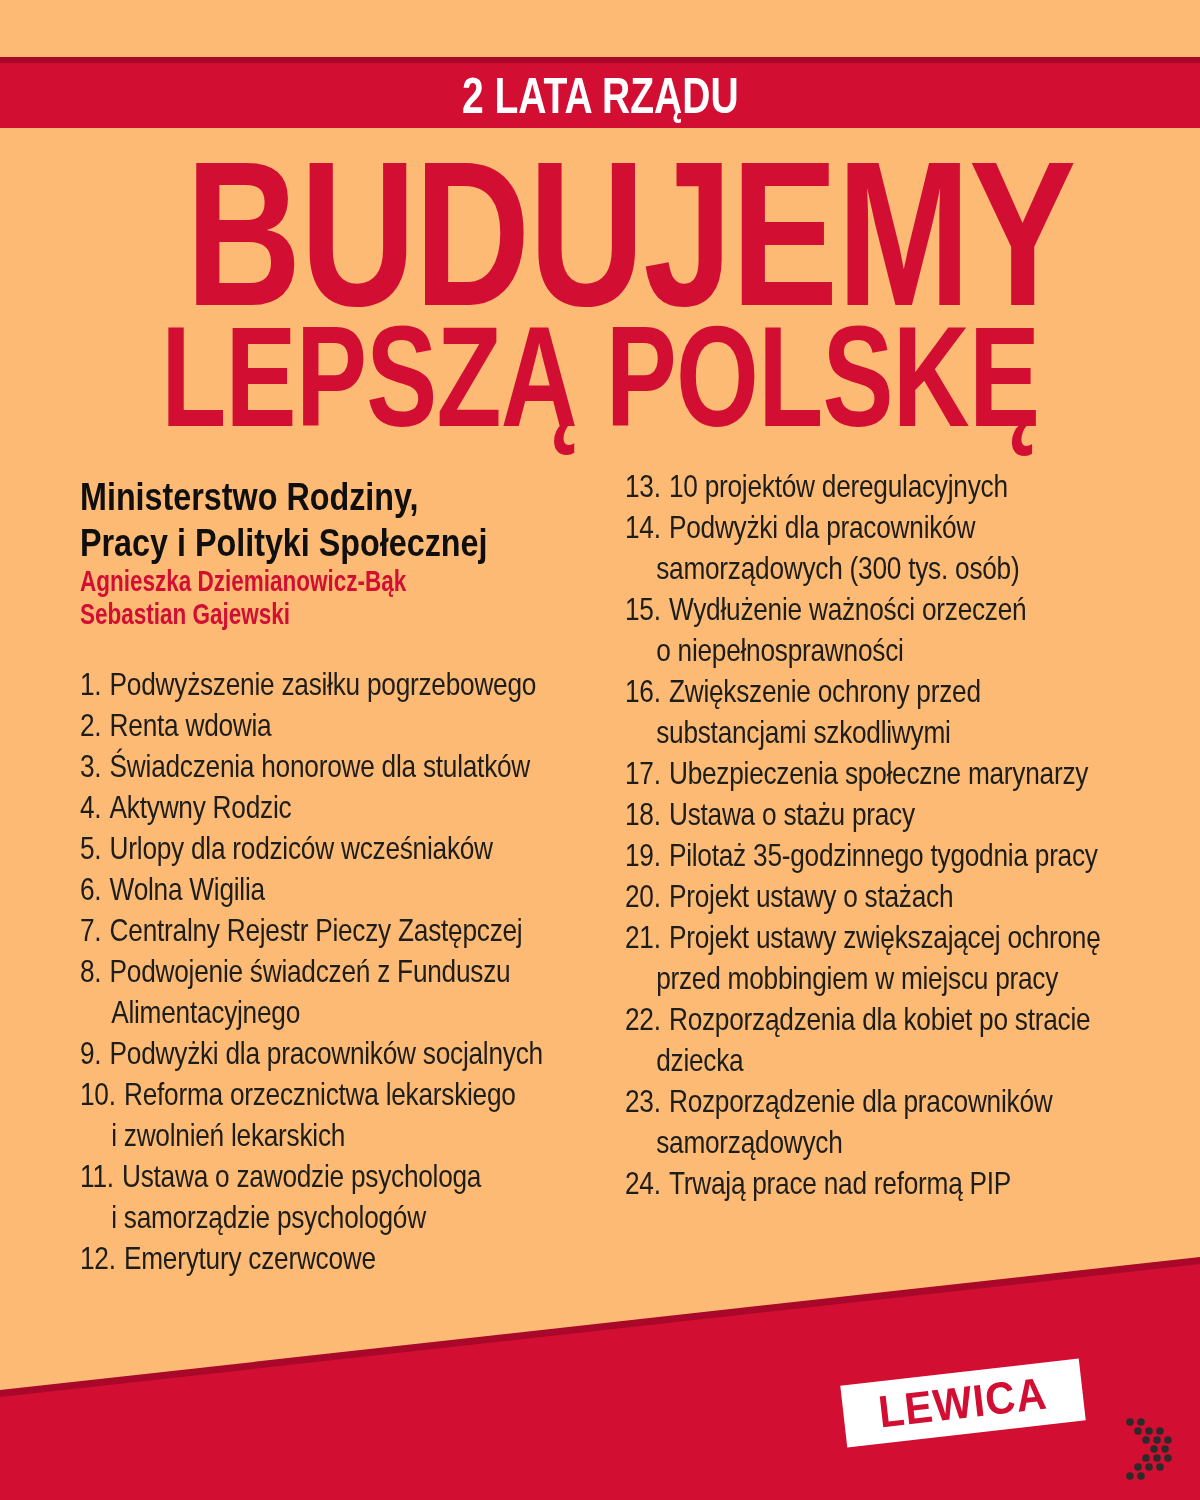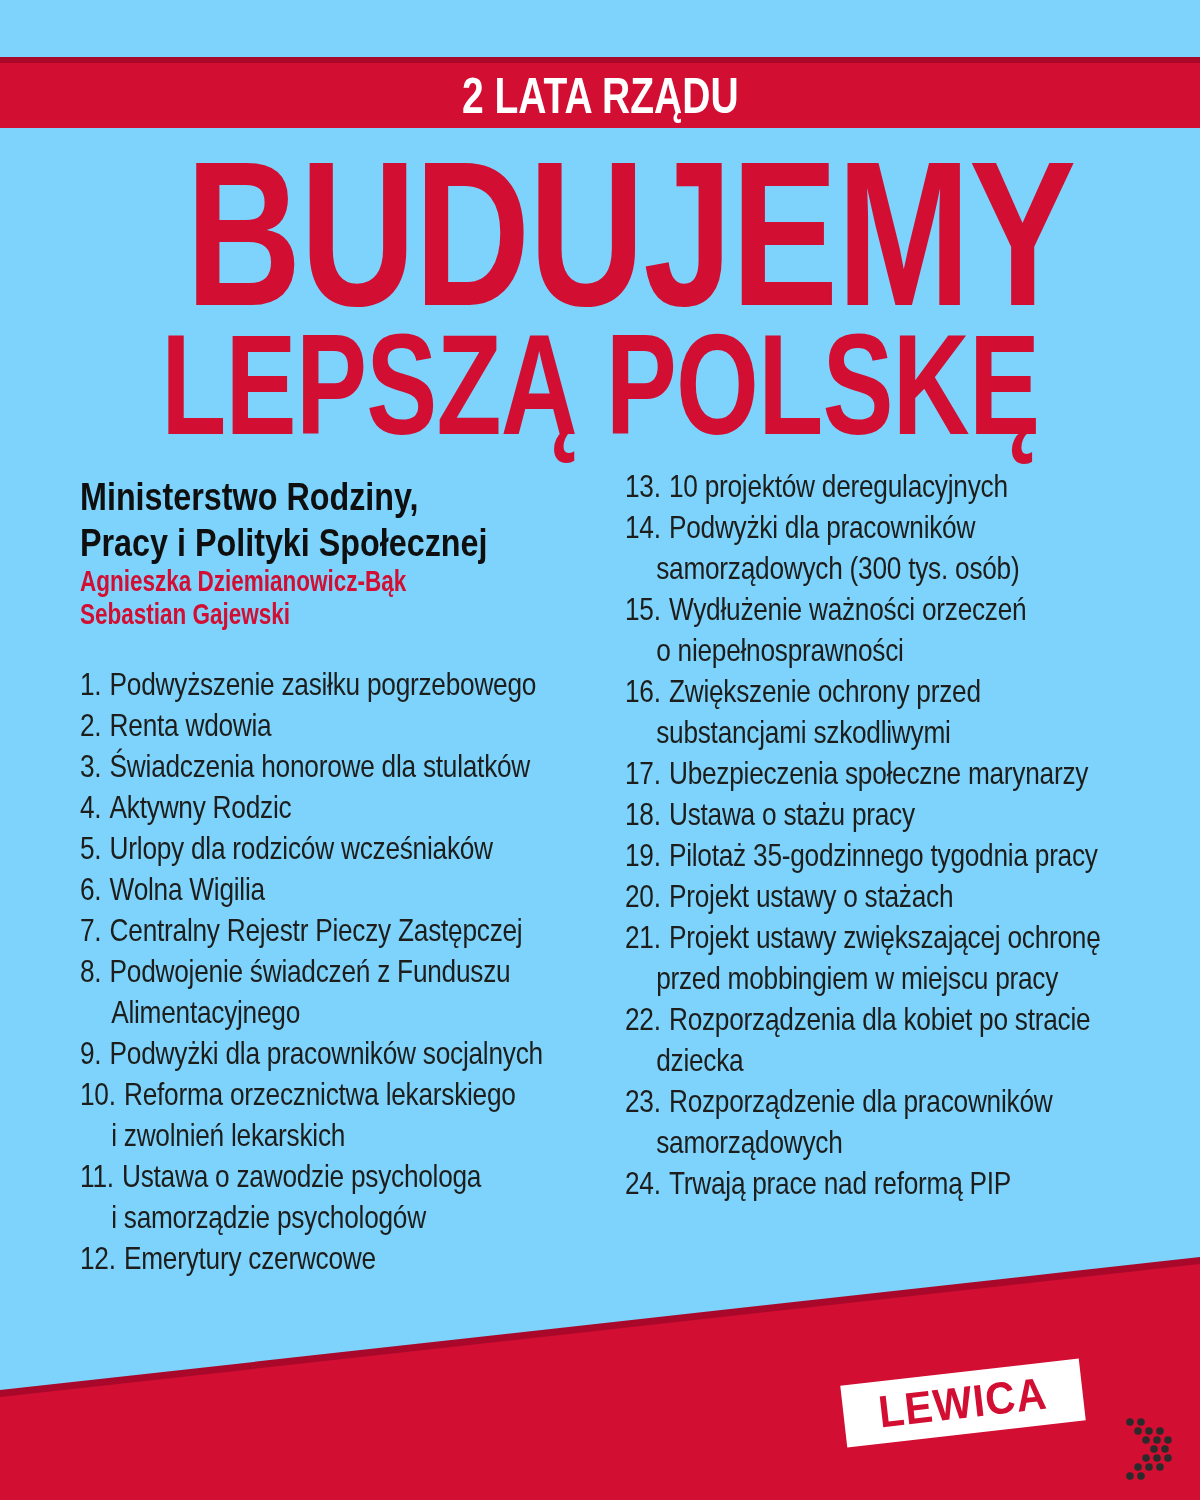--- a/index.html
+++ b/index.html
@@ -1,36 +1,36 @@
 <!DOCTYPE html>
 <html style="--red: #D20E33; --dark-red: #A9082A; --ink: #1D1D1B; --white: #FFFFFF; --dot: #2B2B2B;"><head>
 <meta charset="utf-8">
 <style>
   html,body{margin:0;padding:0;background:#e8e8e8;}
   .poster{
     position:relative;width:1200px;height:1500px;margin:0 auto;
-    background:#7dd3fc;overflow:hidden;
+    background:#fdba74;overflow:hidden;
     font-family:"Liberation Sans",sans-serif;
   }
   
   .top-band{
     position:absolute;left:0;top:57px;width:1200px;height:71px;
     background:var(--red);border-top:6px solid var(--dark-red);box-sizing:border-box;
     display:flex;align-items:center;justify-content:center;
   }
   .top-band .label{
     color:#ffffff;font-weight:700;font-size:50px;line-height:1;
     transform:scaleX(.78);transform-origin:center center;white-space:nowrap;
   }
   
   .title-line{position:absolute;left:0;width:1200px;text-align:center;color:var(--red);font-weight:700;}
   .title-line .squeeze{display:inline-block;white-space:nowrap;transform-origin:center top;}
   .title1{top:131px;font-size:206px;line-height:206px;text-align:right;}
   .title1 .squeeze{transform:scaleX(.78);letter-spacing:-2px;}
-  .title2{top:314px;font-size:142px;line-height:142px;}
+  .title2{top:306px;font-size:142px;line-height:142px;}
   .title2 .squeeze{transform:scaleX(.75);letter-spacing:-1px;}
   
   .ministry{
     position:absolute;left:80px;top:474px;font-size:38px;line-height:46px;
     font-weight:700;color:#0f0f0f;transform:scaleX(.85);transform-origin:0 0;white-space:nowrap;
   }
   .ministers{
     position:absolute;left:80px;top:564px;font-size:30px;line-height:33px;
     font-weight:700;color:var(--red);transform:scaleX(.75);transform-origin:0 0;white-space:nowrap;
   }

